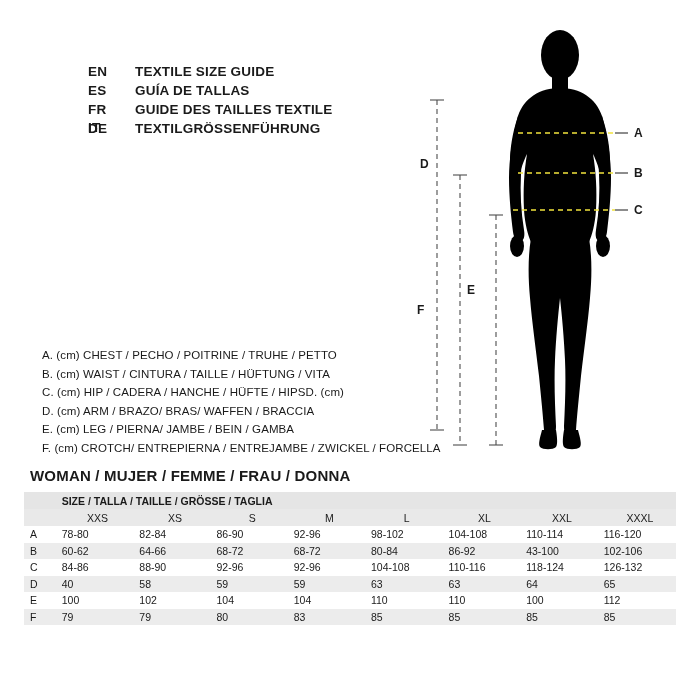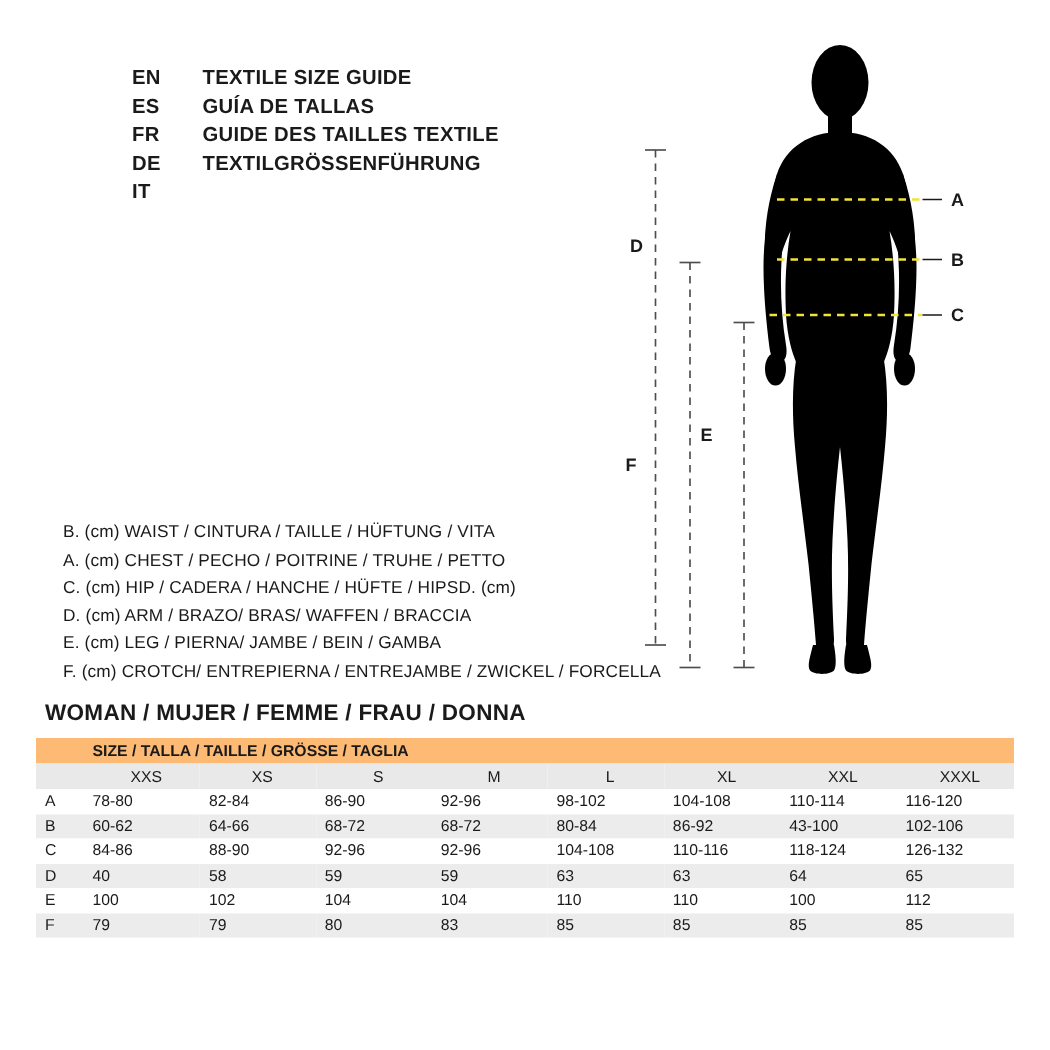--- a/index.html
+++ b/index.html
@@ -31,20 +31,21 @@
     font-weight: bold;
     letter-spacing: 0.2px;
   }
   .lang-code {
     width: 47px;
     flex: none;
     padding-left: 46px;
   }
   .lang-text {
     flex: 1;
+    margin-top: 20px;
   }
 
   
   .legend {
     position: absolute;
     left: 42px;
     top: 349px;
     width: 420px;
   }
   .legend-row {
@@ -73,21 +74,21 @@
     font-size: 10.5px;
   }
   .size-table td, .size-table th {
     text-align: left;
     padding: 0 0 0 6px;
     height: 16.5px;
     font-weight: normal;
     vertical-align: middle;
   }
   .size-table .hdr-row th {
-    background: #fdba74;
+    background: #e5e5e5;
     font-weight: bold;
     font-size: 10.5px;
     height: 17px;
   }
   .size-table .sub-row td {
     background: #e9e9e9;
     font-weight: normal;
     height: 17px;
     text-align: center;
   }
@@ -226,22 +227,22 @@
     <g stroke="#4d4d4d" stroke-width="1.1" fill="none">
       <line x1="96" y1="195" x2="96" y2="425" stroke-dasharray="5,4"></line>
       <line x1="89" y1="195" x2="103" y2="195"></line>
       <line x1="89" y1="425" x2="103" y2="425"></line>
     </g>
     <text x="67" y="274" font-family="Liberation Sans, sans-serif" font-size="12" font-weight="bold" fill="#1a1a1a">E</text>
   </svg>
 </div>
 
 <div class="legend">
+  <div class="legend-row">A. (cm) CHEST / PECHO / POITRINE / TRUHE / PETTO</div>
   <div class="legend-row">B. (cm) WAIST / CINTURA / TAILLE / HÜFTUNG / VITA</div>
-  <div class="legend-row">A. (cm) CHEST / PECHO / POITRINE / TRUHE / PETTO</div>
   <div class="legend-row">C. (cm) HIP / CADERA / HANCHE / HÜFTE / HIPSD. (cm)</div>
   <div class="legend-row">D. (cm) ARM / BRAZO/ BRAS/ WAFFEN / BRACCIA</div>
   <div class="legend-row">E. (cm) LEG / PIERNA/ JAMBE / BEIN / GAMBA</div>
   <div class="legend-row">F. (cm) CROTCH/ ENTREPIERNA / ENTREJAMBE / ZWICKEL / FORCELLA</div>
 </div>
 
 <div class="woman-label">WOMAN / MUJER / FEMME / FRAU / DONNA</div>
 
 <table class="size-table">
   <tbody>

